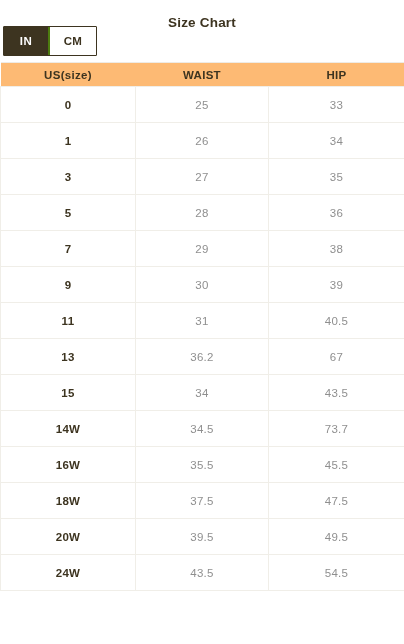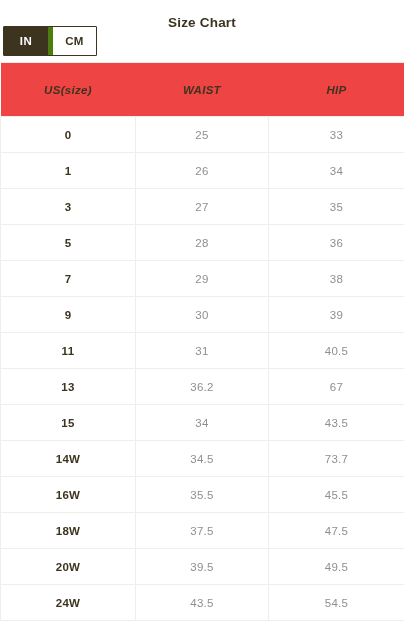--- a/index.html
+++ b/index.html
@@ -58,21 +58,21 @@
   }
   .unit-btn.in {
     width: 44px;
     background: #3d3420;
     color: #ffffff;
   }
   .unit-btn.cm {
     width: 48px;
     background: #ffffff;
     color: #3d3420;
-    border-left: 5px solid #4d7c0f;
+    border-left: 2px solid #4d7c0f;
   }
 
   
   .size-table-wrap {
     position: absolute;
     left: 0;
     top: 62px;
     width: 404px;
   }
   table.size-table {
@@ -82,29 +82,28 @@
   }
   table.size-table th,
   table.size-table td {
     height: 36px;
     padding: 0;
     text-align: center;
     vertical-align: middle;
     box-sizing: border-box;
   }
   table.size-table thead th {
-    background: #ef4444;
+    background: #fdba74;
     color: #3d3420;
     font-size: 11.5px;
     font-weight: bold;
     letter-spacing: 0.3px;
-    height: 54px;
+    height: 24px;
     border: none;
     border-top: 1px solid #eeebe5;
-    font-style: italic;
   }
   table.size-table tbody td {
     background: #ffffff;
     border-top: 1px solid #f0eee8;
     border-right: 1px solid #f0eee8;
     font-size: 11.5px;
   }
   table.size-table tbody tr td:last-child {
     border-right: 1px solid #f0eee8;
   }

